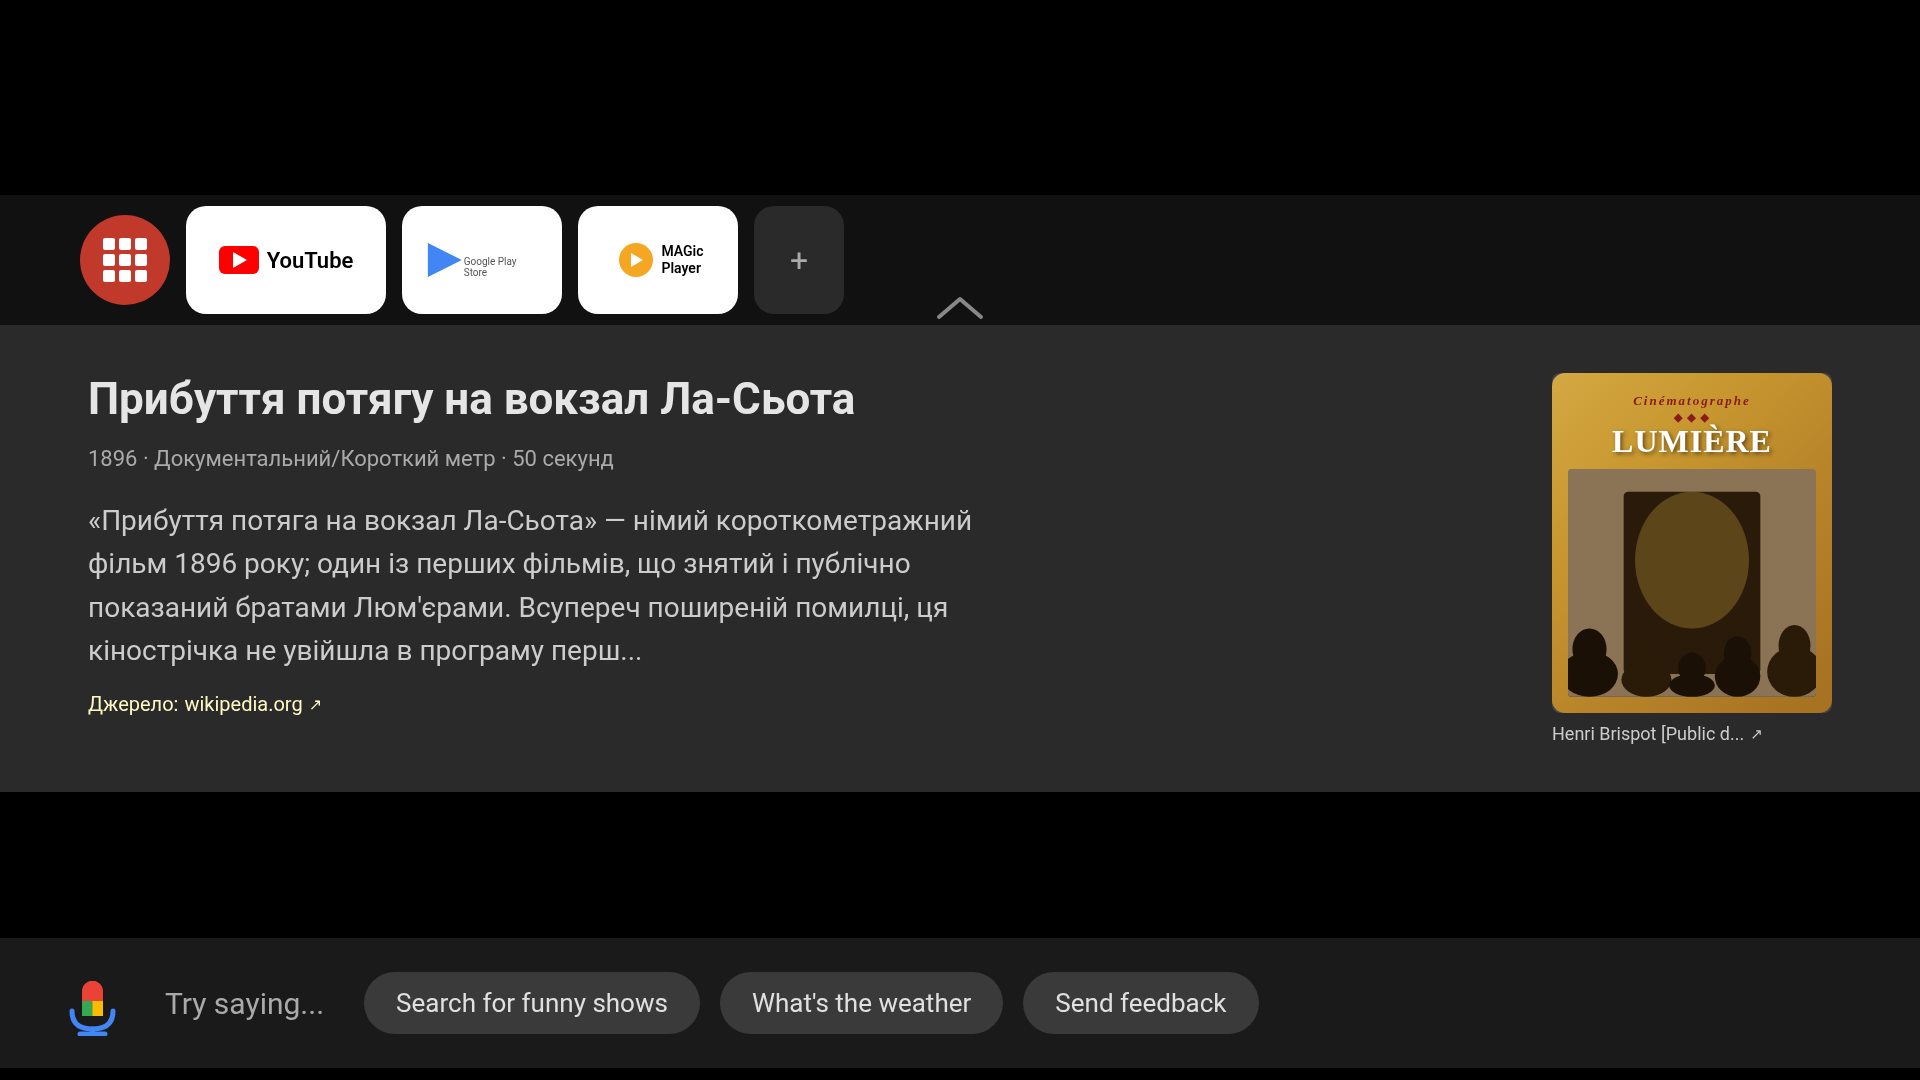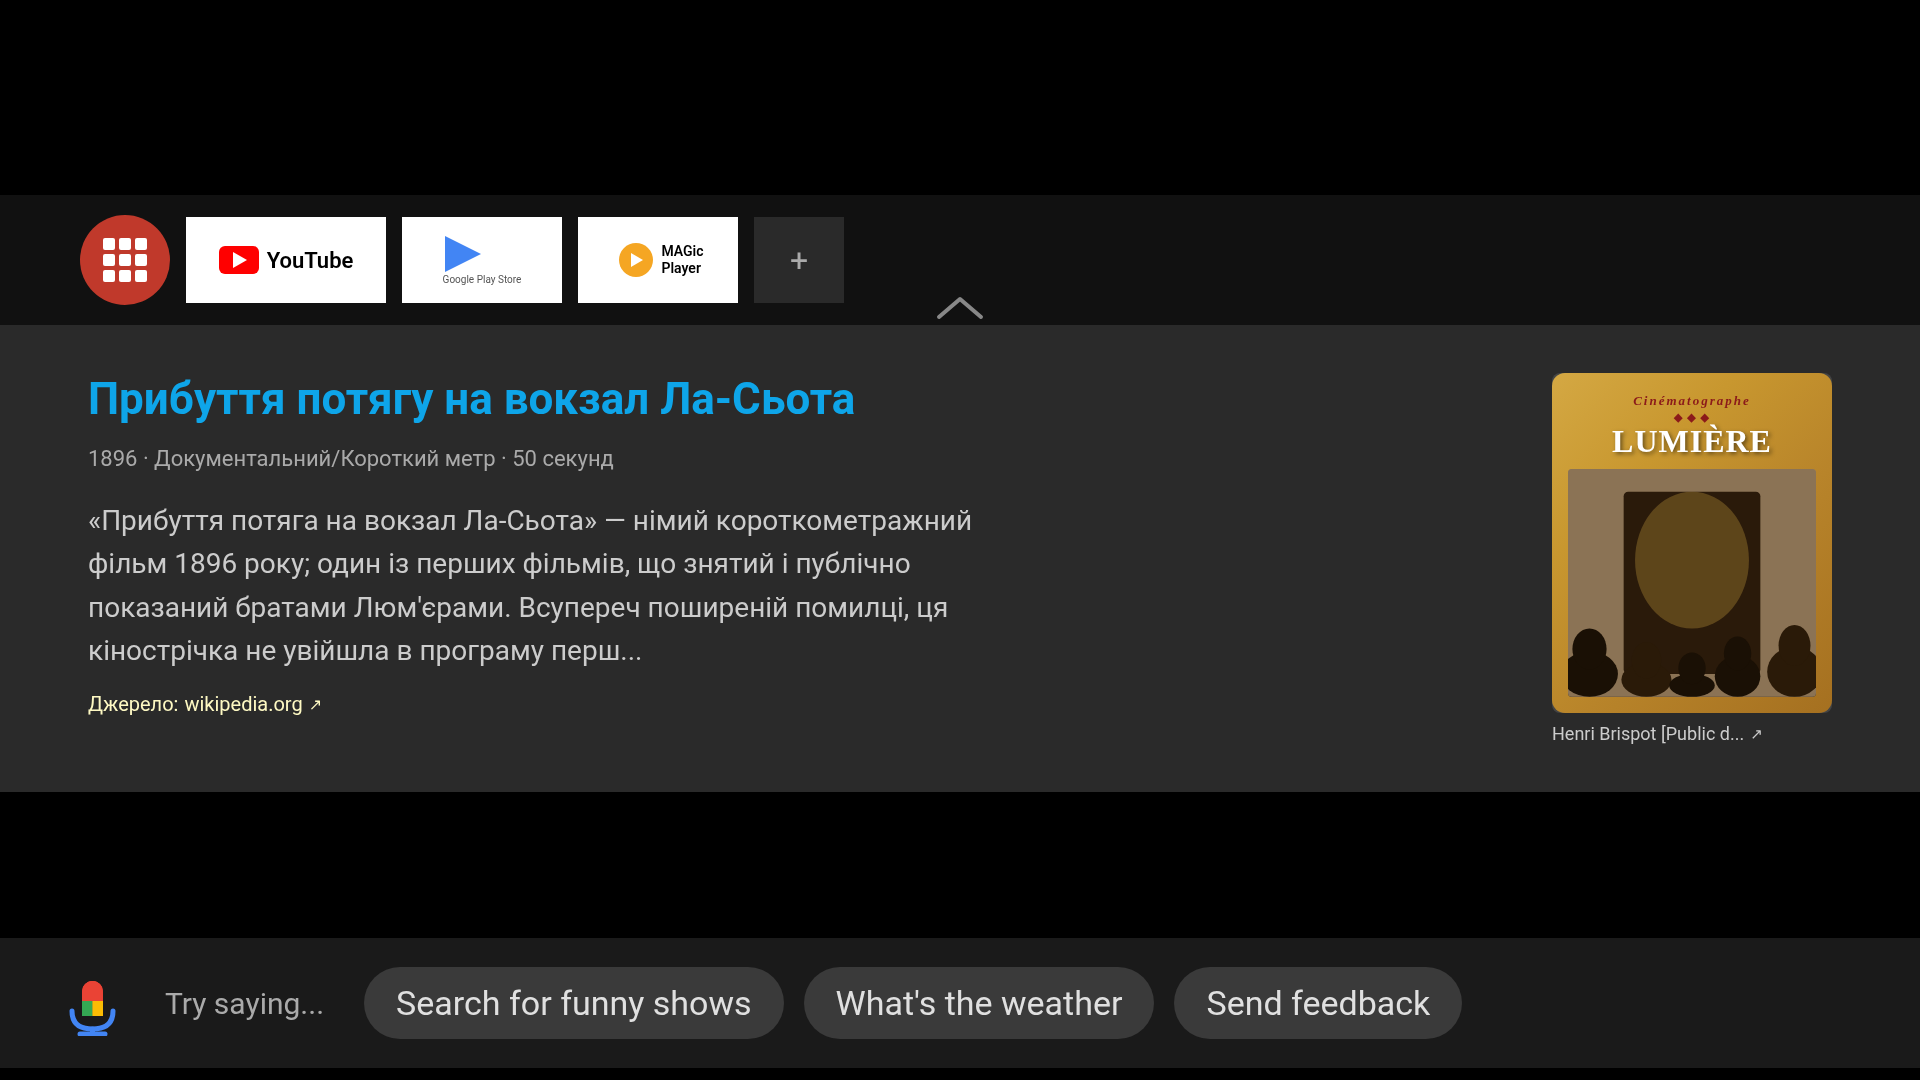--- a/index.html
+++ b/index.html
@@ -56,23 +56,23 @@
     }
 
     .grid-dot {
       width: 12px;
       height: 12px;
       background: white;
       border-radius: 2px;
     }
 
     .app-card {
-      height: 86px;
+      height: 108px;
       background-color: #fff;
-      border-radius: 0;
+      border-radius: 20px;
       display: flex;
       align-items: center;
       justify-content: center;
       padding: 0 24px;
       flex-shrink: 0;
     }
 
     .app-card.youtube {
       width: 200px;
     }
@@ -117,22 +117,21 @@
     }
 
     .yt-text {
       font-size: 22px;
       font-weight: 600;
       color: #000;
     }
 
     .gplay-logo {
       display: flex;
-      flex-direction: column;
-      align-items: flex-start;
+      align-items: flex-end;
     }
 
     .magic-logo {
       display: flex;
       align-items: center;
       gap: 8px;
     }
 
     .magic-circle {
       width: 34px;
@@ -176,21 +175,21 @@
       min-height: 390px;
     }
 
     .info-section {
       flex: 1;
     }
 
     .movie-title {
       font-size: 44px;
       font-weight: 700;
-      color: #0ea5e9;
+      color: #e5e5e5;
       line-height: 1.2;
       margin-bottom: 20px;
     }
 
     .movie-meta {
       font-size: 22px;
       color: #aaa;
       margin-bottom: 28px;
     }
 
@@ -296,21 +295,21 @@
     .suggestion-chips {
       display: flex;
       gap: 20px;
       flex: 1;
     }
 
     .chip {
       background-color: #3a3a3a;
       border-radius: 50px;
       padding: 16px 32px;
-      font-size: 34px;
+      font-size: 26px;
       color: #e0e0e0;
       white-space: nowrap;
       cursor: pointer;
     }
   </style>
 </head>
 <body>
 
 <div class="top-area"></div>
 

